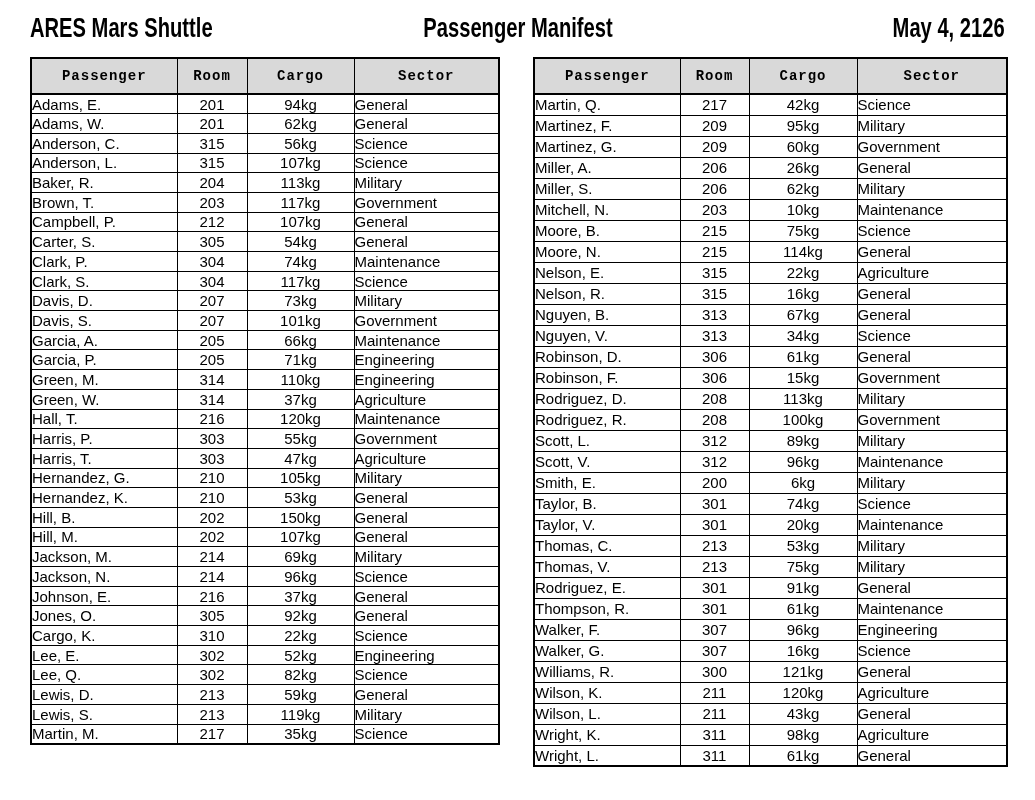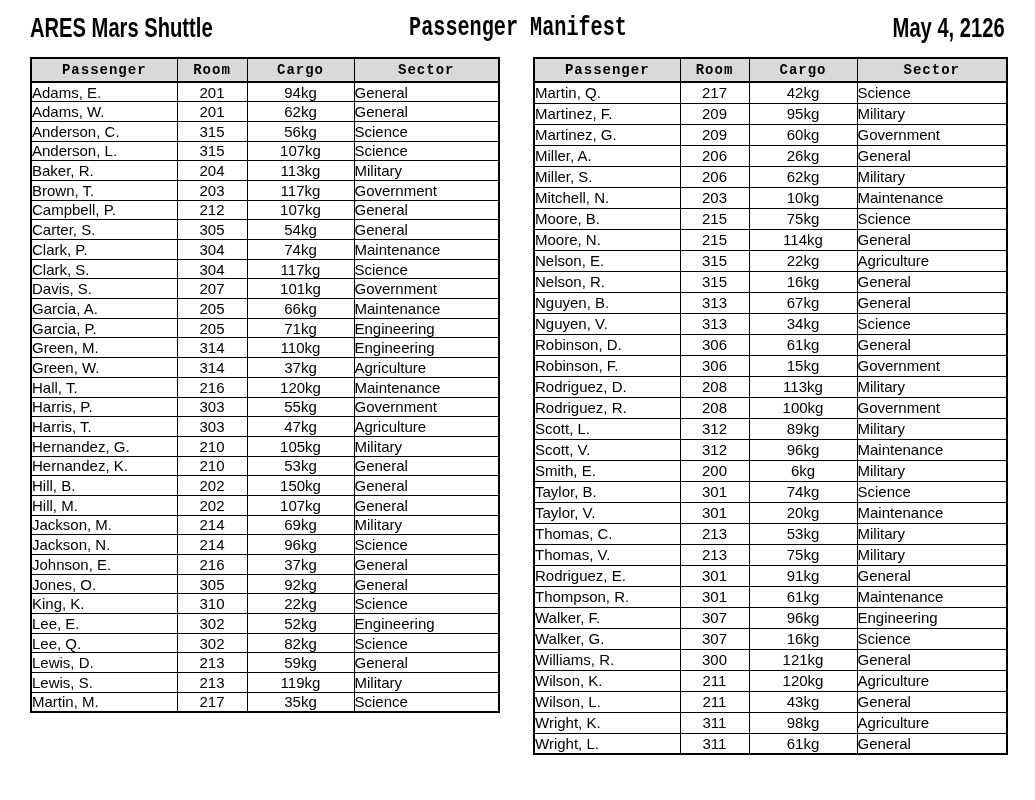--- a/index.html
+++ b/index.html
@@ -33,21 +33,21 @@
     top: 0;
     font-size: 28px;
     font-weight: bold;
     letter-spacing: 0px;
     white-space: nowrap;
     color: var(--text);
   }
   .title-inner { display: inline-block; transform: scaleX(0.72); }
   .title-left  { left: 0; }
   .title-left  .title-inner { transform-origin: left center; }
-  .title-center{ left: 50%; transform: translateX(-50%); font-family: Liberation Mono, monospace; }
+  .title-center{ left: 50%; transform: translateX(-50%); }
   .title-center .title-inner { transform-origin: center center; }
   .title-right { right: 0; }
   .title-right .title-inner { transform-origin: right center; }
   
   .manifest {
     position: absolute;
     top: 57px;
     border-collapse: collapse;
     table-layout: fixed;
     background: var(--page-bg);
@@ -58,21 +58,21 @@
     border: 1px solid var(--border);
   }
   .manifest { border: 2px solid var(--border); }
   .manifest th {
     background: var(--header-bg);
     font-family: "Liberation Mono", monospace;
     font-weight: bold;
     font-size: 14px;
     letter-spacing: 1px;
     text-align: center;
-    height: 24px;
+    height: 36px;
     border-bottom: 2px solid var(--border);
   }
   .manifest td {
     font-size: 15px;
     vertical-align: middle;
     padding: 0;
     overflow: hidden;
     white-space: nowrap;
   }
   .manifest-left  td { height: 19.7px; }
@@ -167,20 +167,26 @@
           <td class="cell-center">74kg</td>
           <td class="cell-left">Maintenance</td>
         </tr>
         <tr>
           <td class="cell-left">Clark, S.</td>
           <td class="cell-center">304</td>
           <td class="cell-center">117kg</td>
           <td class="cell-left">Science</td>
         </tr>
         <tr>
+          <td class="cell-left">Davis, D.</td>
+          <td class="cell-center">207</td>
+          <td class="cell-center">73kg</td>
+          <td class="cell-left">Military</td>
+        </tr>
+        <tr>
           <td class="cell-left">Davis, S.</td>
           <td class="cell-center">207</td>
           <td class="cell-center">101kg</td>
           <td class="cell-left">Government</td>
         </tr>
         <tr>
           <td class="cell-left">Garcia, A.</td>
           <td class="cell-center">205</td>
           <td class="cell-center">66kg</td>
           <td class="cell-left">Maintenance</td>
@@ -263,21 +269,21 @@
           <td class="cell-center">37kg</td>
           <td class="cell-left">General</td>
         </tr>
         <tr>
           <td class="cell-left">Jones, O.</td>
           <td class="cell-center">305</td>
           <td class="cell-center">92kg</td>
           <td class="cell-left">General</td>
         </tr>
         <tr>
-          <td class="cell-left">King, K.</td>
+          <td class="cell-left">Cargo, K.</td>
           <td class="cell-center">310</td>
           <td class="cell-center">22kg</td>
           <td class="cell-left">Science</td>
         </tr>
         <tr>
           <td class="cell-left">Lee, E.</td>
           <td class="cell-center">302</td>
           <td class="cell-center">52kg</td>
           <td class="cell-left">Engineering</td>
         </tr>

